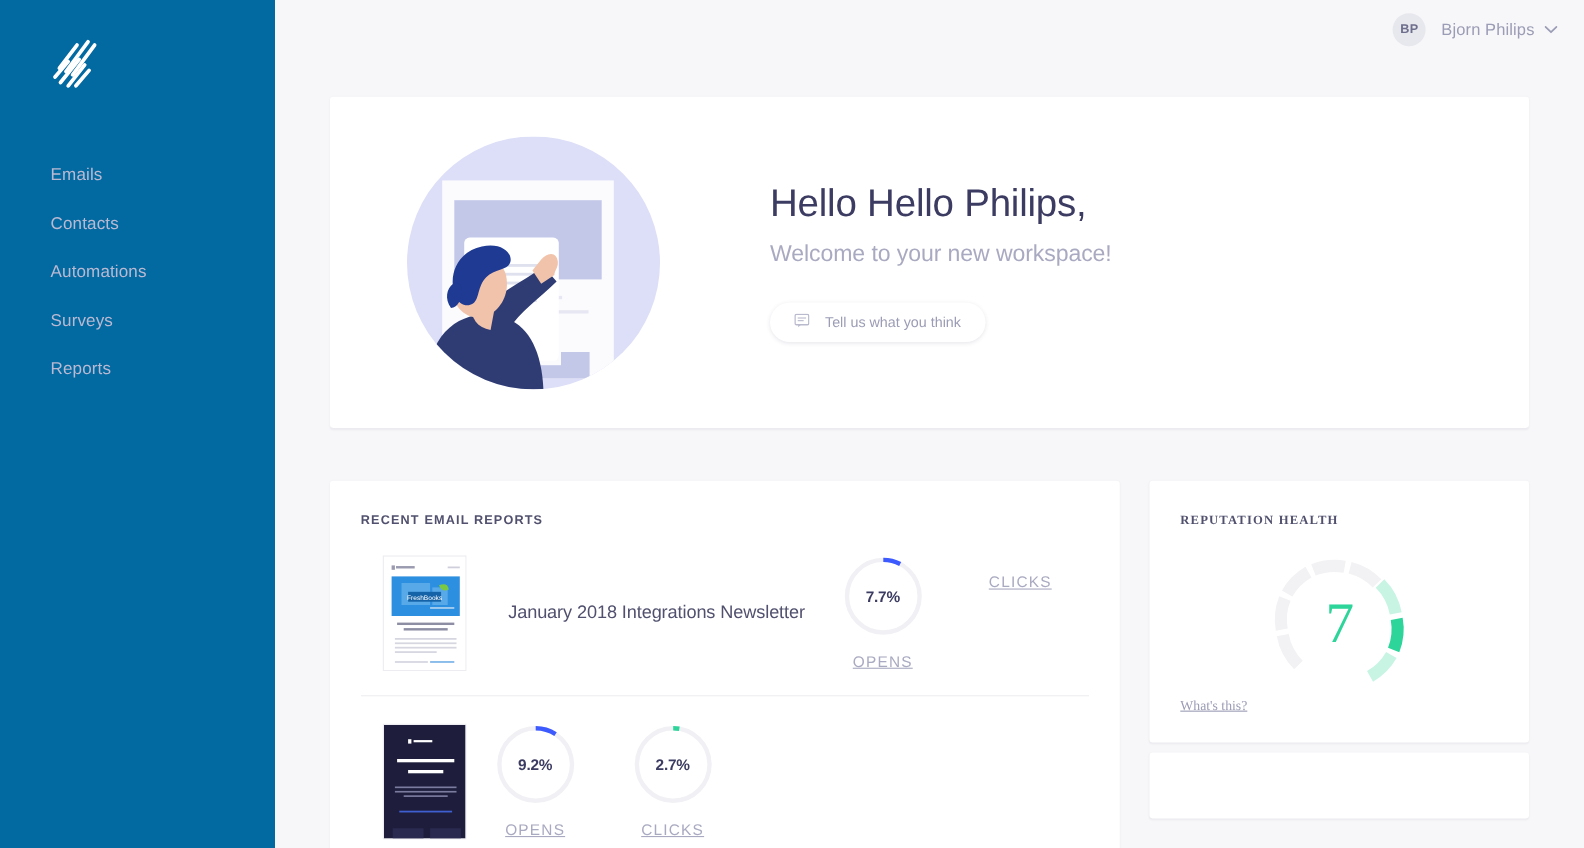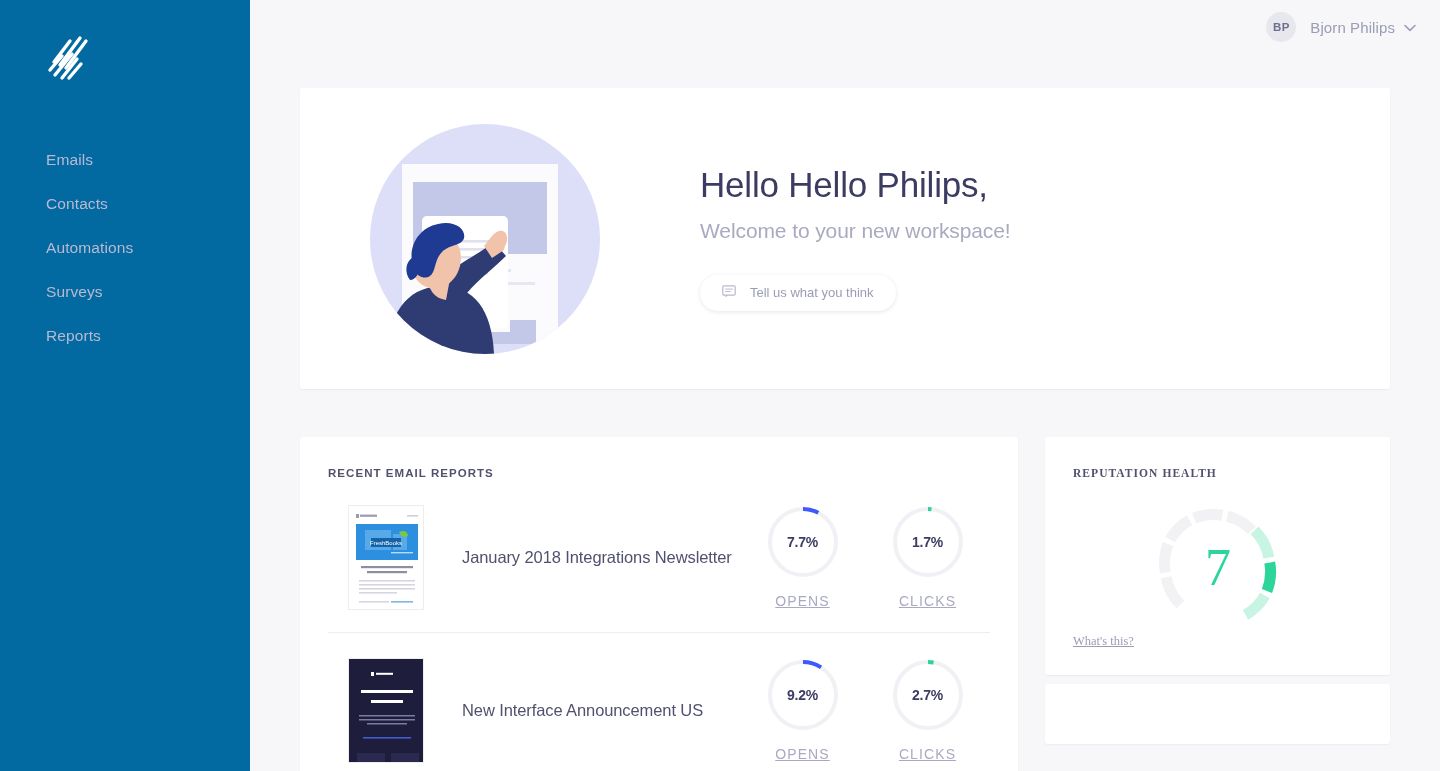--- a/index.html
+++ b/index.html
@@ -358,27 +358,20 @@
                 <div class="ring-wrap">
                   <svg width="72" height="72" viewBox="0 0 72 72">
                     <circle cx="36" cy="36" r="33" fill="none" stroke="#f1f1f5" stroke-width="4"></circle>
                     <circle cx="36" cy="36" r="33" fill="none" stroke="#3d5afe" stroke-width="4" stroke-dasharray="15.96 191.4" stroke-linecap="butt" transform="rotate(-90 36 36)"></circle>
                   </svg>
                   <div class="ring-val">7.7%</div>
                 </div>
                 <div class="metric-label">OPENS</div>
               </div>
               <div class="metric">
-                <div class="ring-wrap">
-                  <svg width="72" height="72" viewBox="0 0 72 72">
-                    <circle cx="36" cy="36" r="33" fill="none" stroke="#f1f1f5" stroke-width="4"></circle>
-                    <circle cx="36" cy="36" r="33" fill="none" stroke="#2ed59b" stroke-width="4" stroke-dasharray="3.52 203.8" stroke-linecap="butt" transform="rotate(-90 36 36)"></circle>
-                  </svg>
-                  <div class="ring-val">1.7%</div>
-                </div>
                 <div class="metric-label">CLICKS</div>
               </div>
             </div>
           </div>
 
           <div class="report-row">
             <div class="thumb">
               <svg width="76" height="105" viewBox="0 0 76 105">
                 <rect width="76" height="105" fill="#1e1e3c"></rect>
                 <g fill="#ffffff">
@@ -392,21 +385,20 @@
                 <g fill="#7b7ba0">
                   <rect x="10" y="56" width="56" height="1.5"></rect>
                   <rect x="10" y="60" width="56" height="1.5"></rect>
                   <rect x="18" y="64" width="40" height="1.5"></rect>
                 </g>
                 <rect x="14" y="78" width="48" height="1.6" fill="#3f5fd0"></rect>
                 <rect x="8" y="94" width="28" height="11" fill="#2a2a50"></rect>
                 <rect x="42" y="94" width="28" height="11" fill="#2a2a50"></rect>
               </svg>
             </div>
-            <div class="report-name">New Interface Announcement US</div>
             <div class="metrics">
               <div class="metric">
                 <div class="ring-wrap">
                   <svg width="72" height="72" viewBox="0 0 72 72">
                     <circle cx="36" cy="36" r="33" fill="none" stroke="#f1f1f5" stroke-width="4"></circle>
                     <circle cx="36" cy="36" r="33" fill="none" stroke="#3d5afe" stroke-width="4" stroke-dasharray="19.07 188.3" stroke-linecap="butt" transform="rotate(-90 36 36)"></circle>
                   </svg>
                   <div class="ring-val">9.2%</div>
                 </div>
                 <div class="metric-label">OPENS</div>

